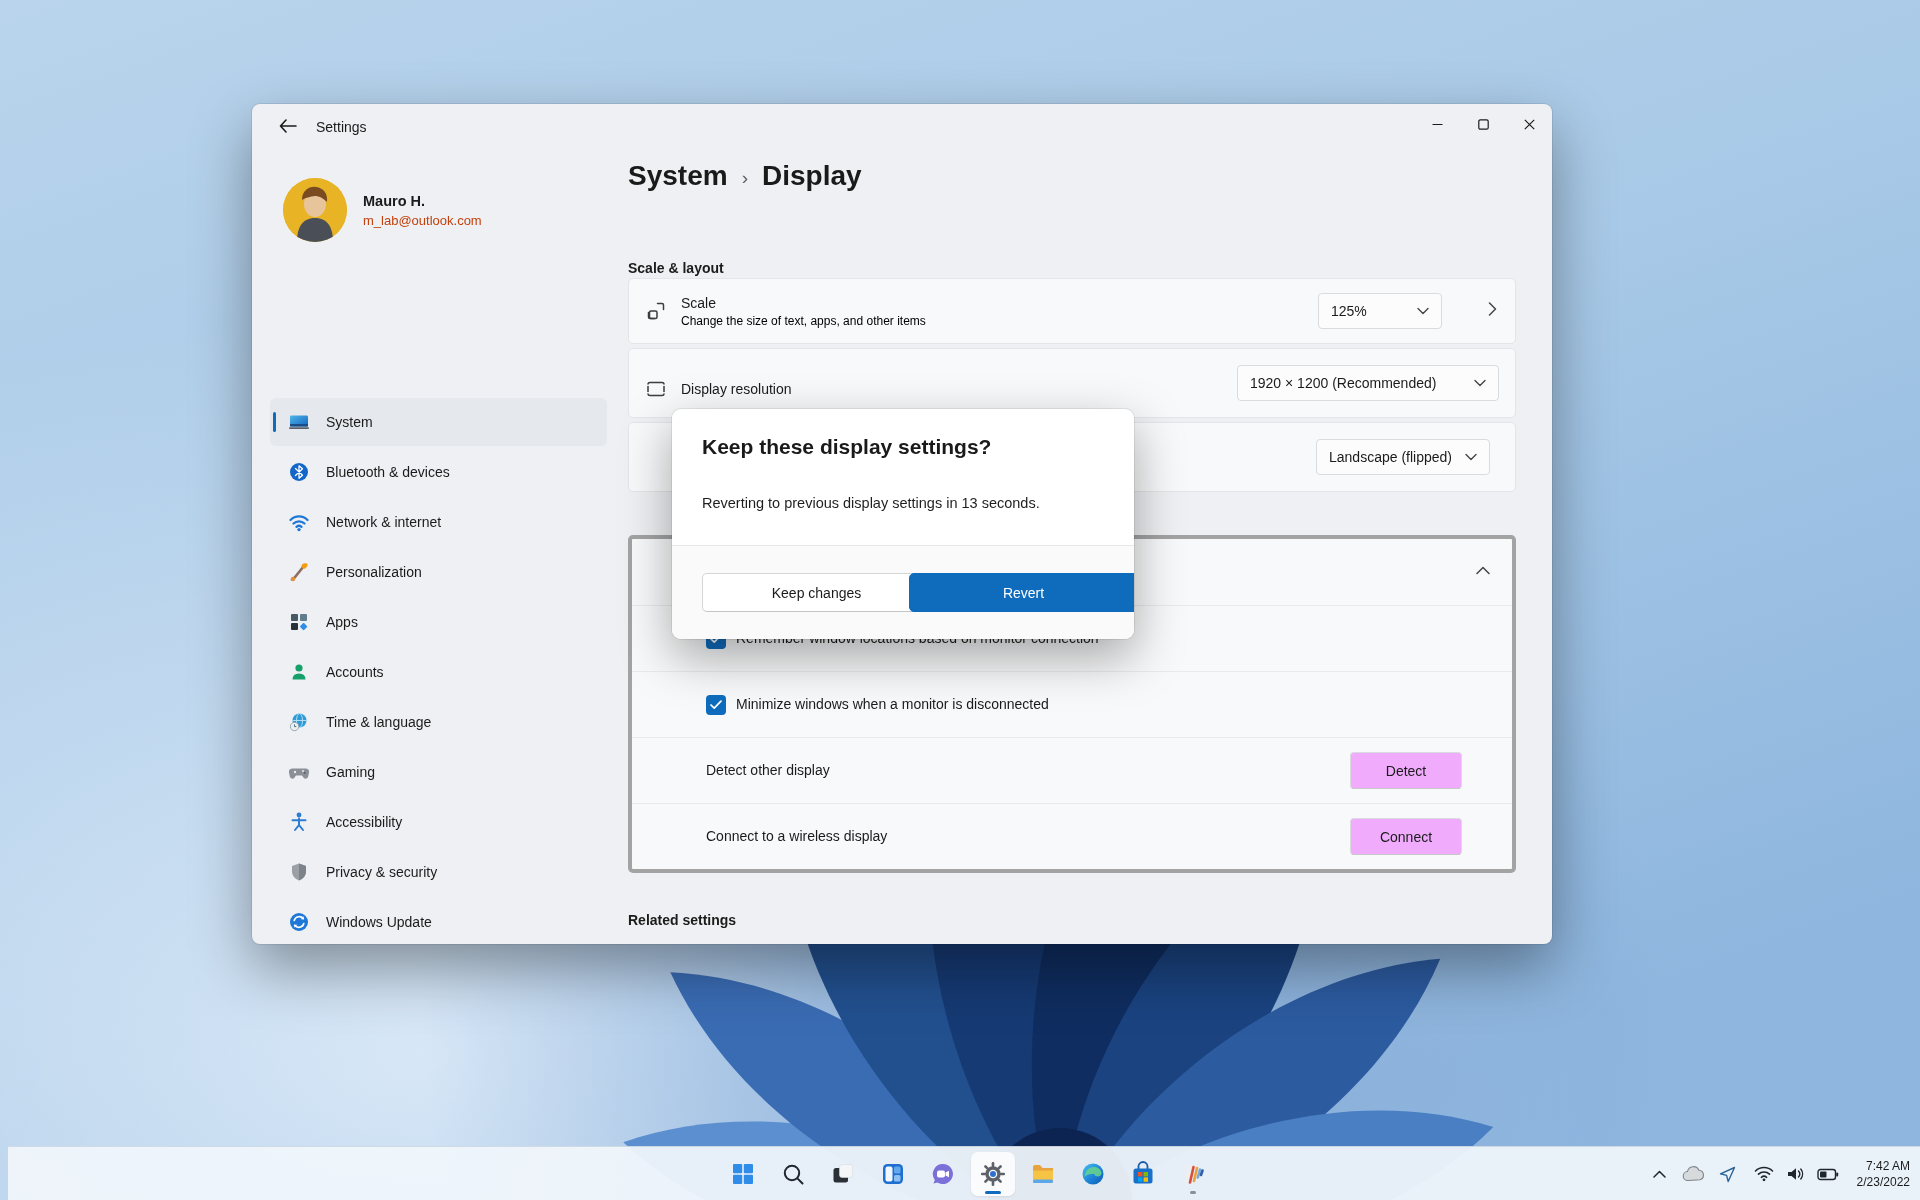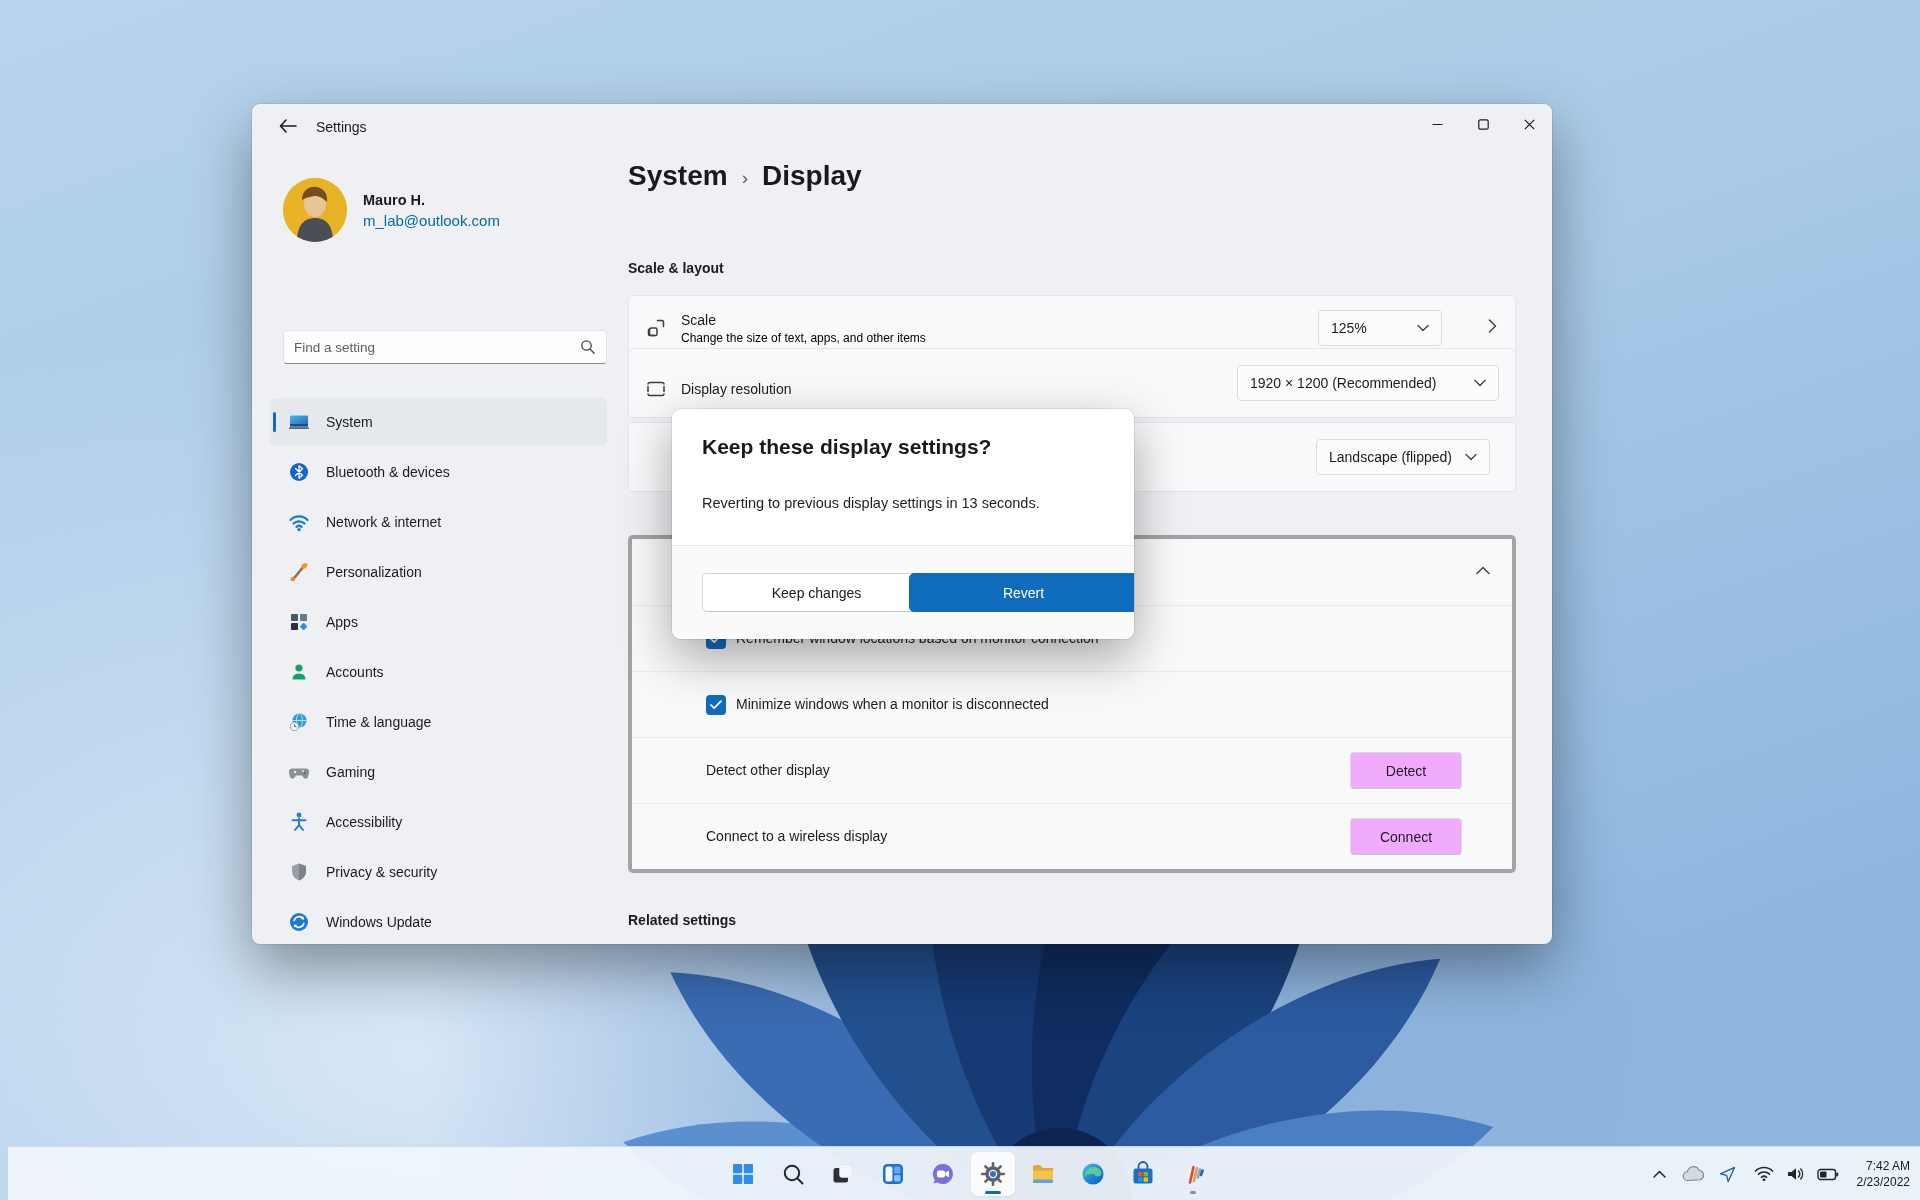--- a/index.html
+++ b/index.html
@@ -20,21 +20,21 @@
   .win-controls button { width:46px; height:40px; border:none; background:transparent; display:flex;
     align-items:center; justify-content:center; cursor:pointer; }
 
   
   .sidebar { position:absolute; left:0; top:48px; width:372px; bottom:0; }
   .profile { position:absolute; left:31px; top:26px; display:flex; align-items:center; }
   .avatar { width:64px; height:64px; border-radius:50%; background:#e8b426; overflow:hidden; position:relative; flex:0 0 64px; }
   .avatar svg { position:absolute; inset:0; }
   .profile-text { margin-left:16px; }
   .profile-name { font-size:14.5px; font-weight:bold; color:#1b1b1b; }
-  .profile-email { font-size:15px; color:#0369a1; margin-top:4px; }
+  .profile-email { font-size:13px; color:#c2410c; margin-top:4px; }
   .searchbox { position:absolute; left:31px; top:178px; width:324px; height:34px;
     background:#fdfdfe; border:1px solid #e1e3e6; border-bottom:1px solid #868b92; border-radius:4px; }
   .searchbox input { width:270px; height:100%; border:none; outline:none; background:transparent;
     padding:0 10px; font-size:13.5px; color:#1b1b1b; font-family:inherit; }
   .searchbox input::placeholder { color:#5d5d5d; }
   .searchbox .search-ic { position:absolute; right:10px; top:8px; }
   .nav { position:absolute; left:18px; top:246px; width:337px; }
   .nav-item { position:relative; height:48px; margin-bottom:2px; border-radius:6px; display:flex;
     align-items:center; padding-left:14px; cursor:pointer; }
   .nav-item.selected { background:#e5e8ec; }
@@ -198,29 +198,20 @@
             <ellipse cx="32" cy="26" rx="11" ry="13" fill="#e8c49a"></ellipse>
             <path d="M19 22 C19 12 27 8 33 9 C41 10 45 16 44 24 C40 20 36 18 33 18 C30 18 24 19 19 22 Z" fill="#7a4a21"></path>
           </svg>
         </div>
         <div class="profile-text">
           <div class="profile-name">Mauro H.</div>
           <div class="profile-email">m_lab@outlook.com</div>
         </div>
       </div>
 
-      <div class="searchbox">
-        <input type="text" placeholder="Find a setting" style="">
-        <span class="search-ic">
-          <svg width="16" height="16" viewBox="0 0 16 16">
-              <circle cx="6.5" cy="6.5" r="4.7" fill="none" stroke="#444" stroke-width="1.3"></circle>
-              <line x1="10.2" y1="10.2" x2="14.2" y2="14.2" stroke="#444" stroke-width="1.3" stroke-linecap="round"></line>
-            </svg>
-        </span>
-      </div>
 
       <nav class="nav">
         <div class="nav-item selected">
           <svg class="nav-ic" viewBox="0 0 22 22">
             <defs>
                 <linearGradient id="scr" x1="0" y1="0" x2="1" y2="1">
                   <stop offset="0" stop-color="#4fb6e8"></stop>
                   <stop offset="1" stop-color="#1565c0"></stop>
                 </linearGradient>
               </defs>
@@ -318,21 +309,21 @@
 
     <main class="main">
       <div class="breadcrumb">
         <span class="crumb-parent">System</span>
         <span class="crumb-sep">›</span>
         <span class="crumb-current">Display</span>
       </div>
 
       <div class="section-label" style="top:108px;">Scale &amp; layout</div>
 
-      <div class="card" style="top:143px; height:66px;">
+      <div class="card" style="top:126px; height:66px;">
         <div class="row-inner">
           <svg class="row-icon" viewBox="0 0 22 22">
             <path d="M12.5 3.5 H17 a1.5 1.5 0 0 1 1.5 1.5 V9.5" fill="none" stroke="#3d3d3d" stroke-width="1.5" stroke-linecap="round"></path>
             <path d="M9.5 18.5 H5 a1.5 1.5 0 0 1-1.5-1.5 V12.5" fill="none" stroke="#3d3d3d" stroke-width="1.5" stroke-linecap="round"></path>
             <rect x="4.5" y="11" width="7.5" height="7.5" rx="1.5" fill="none" stroke="#3d3d3d" stroke-width="1.5"></rect>
           </svg>
           <div class="row-text">
             <div class="row-title">Scale</div>
             <div class="row-sub">Change the size of text, apps, and other items</div>
           </div>

